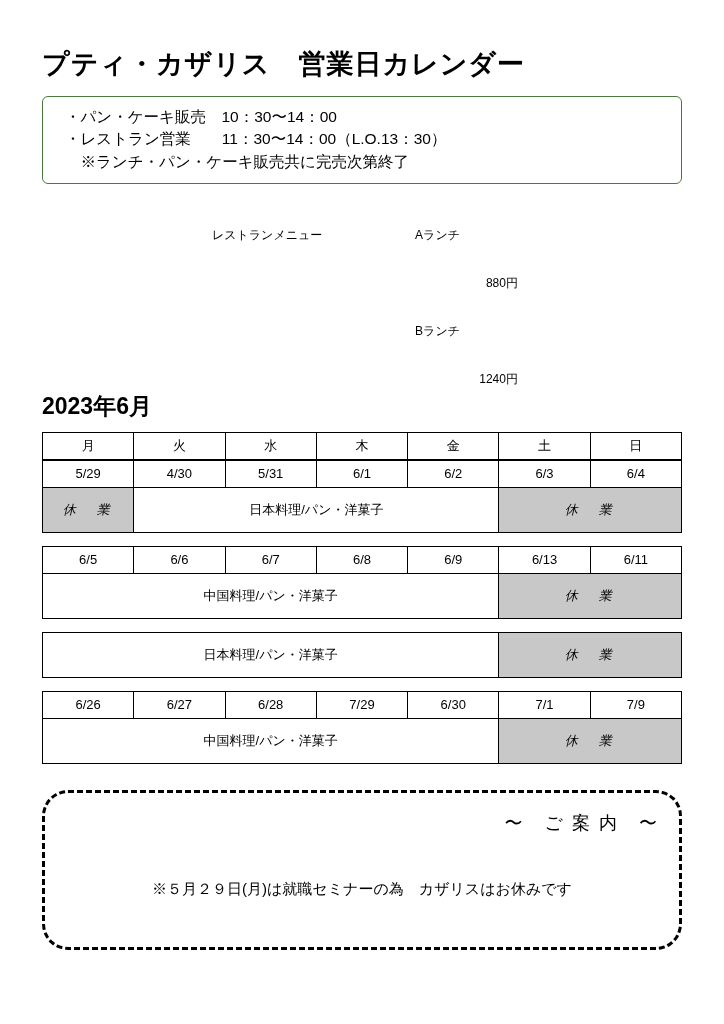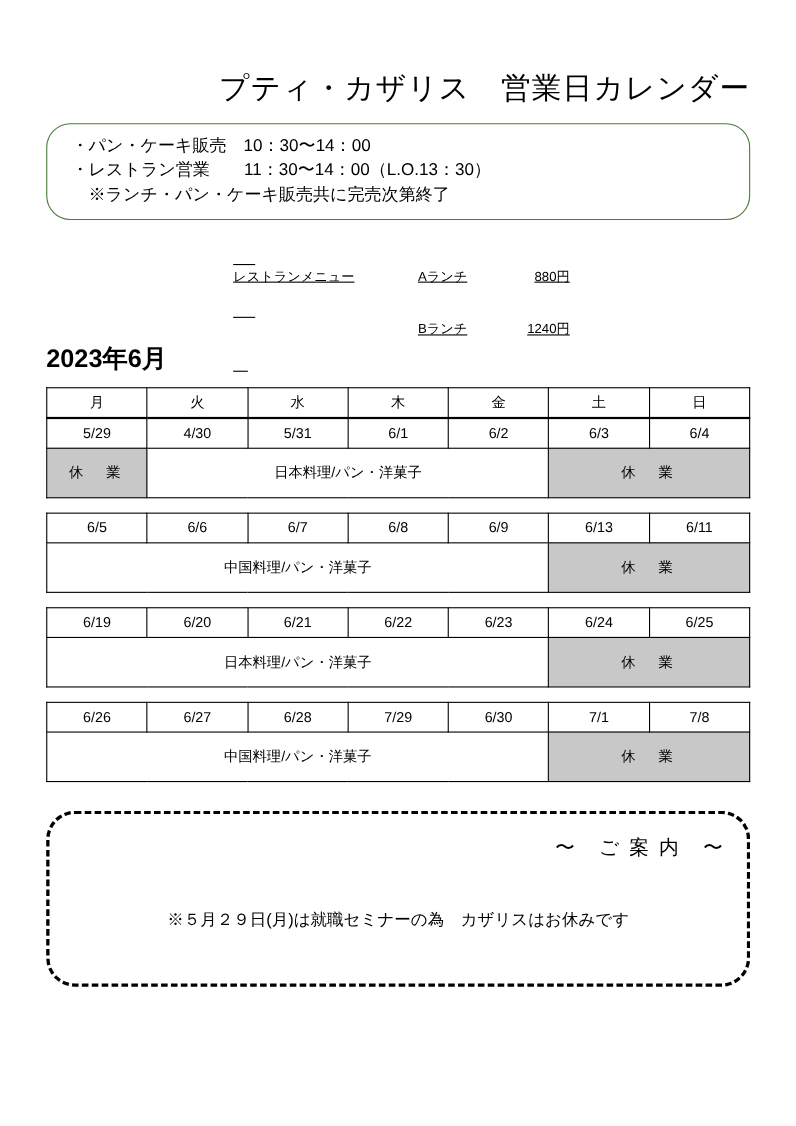--- a/index.html
+++ b/index.html
@@ -16,31 +16,31 @@
     overflow: hidden;
   }
   .page {
     width: 724px;
     height: 1024px;
     position: relative;
     box-sizing: border-box;
     padding: 0 42px;
   }
   .title {
-    text-align: right;
+    text-align: left;
     font-size: 27px;
     letter-spacing: 1px;
-    margin-top: 62px;
-    font-weight: normal;
+    margin-top: 46px;
+    font-weight: bold;
     white-space: pre;
   }
   .hours-box {
     margin-top: 14px;
     border: 1.5px solid #4a7a3a;
-    border-radius: 22px;
+    border-radius: 6px;
     padding: 9px 10px 10px 22px;
     box-sizing: border-box;
   }
   .hours-line {
     font-size: 15.5px;
     line-height: 1.45;
     white-space: pre;
   }
   .monthrow {
     margin-top: 12px;
@@ -54,34 +54,35 @@
     letter-spacing: 0px;
     white-space: pre;
   }
   .menu-note {
     margin-left: 60px;
     font-size: 12px;
     line-height: 1.35;
     position: relative;
     top: -2px;
     white-space: pre;
-    text-decoration: underline;
   }
   .menu-note .ml {
     display: flex;
   }
   .menu-note .ml .nm {
     width: 168px;
   }
   .menu-note .ml .lb {
     width: 80px;
+    text-align: right;
   }
   .menu-note .ml .pr {
     text-align: right;
     width: 58px;
+    margin-top: 48px;
   }
   .weekhead {
     margin-top: 10px;
   }
   table.cal {
     border-collapse: collapse;
     width: 100%;
     table-layout: fixed;
   }
   table.cal td {
@@ -99,20 +100,21 @@
   }
   .menu-cell {
     font-size: 13.5px;
     height: 40px !important;
   }
   .closed-tall {
     background: #c8c8c8;
     letter-spacing: 4px;
     font-size: 13.5px;
     height: 40px !important;
+    font-style: italic;
   }
   .notice {
     margin-top: 26px;
     border: 3.5px dashed #000000;
     border-radius: 26px;
     padding: 18px 20px 26px 20px;
     box-sizing: border-box;
     height: 160px;
   }
   .notice-title {
@@ -211,48 +213,39 @@
         <td class="closed-tall" colspan="2">休　業</td>
       </tr>
     </tbody>
       </table>
   </div>
 
 
   <div class="week-block">
     <table class="cal">
       <tbody>
-          <tr>
-        <td>6/19</td>
-        <td>6/20</td>
-        <td>6/21</td>
-        <td>6/22</td>
-        <td>6/23</td>
-        <td>6/24</td>
-        <td>6/25</td>
-      </tr>
       <tr>
         <td class="menu-cell" colspan="5">日本料理/パン・洋菓子</td>
         <td class="closed-tall" colspan="2">休　業</td>
       </tr>
     </tbody>
       </table>
   </div>
 
   <div class="week-block">
     <table class="cal">
       <tbody>
           <tr>
         <td>6/26</td>
         <td>6/27</td>
         <td>6/28</td>
         <td>7/29</td>
         <td>6/30</td>
         <td>7/1</td>
-        <td>7/8</td>
+        <td>7/9</td>
       </tr>
       <tr>
         <td class="menu-cell" colspan="5">中国料理/パン・洋菓子</td>
         <td class="closed-tall" colspan="2">休　業</td>
       </tr>
     </tbody>
       </table>
   </div>
 
   <div class="notice">

